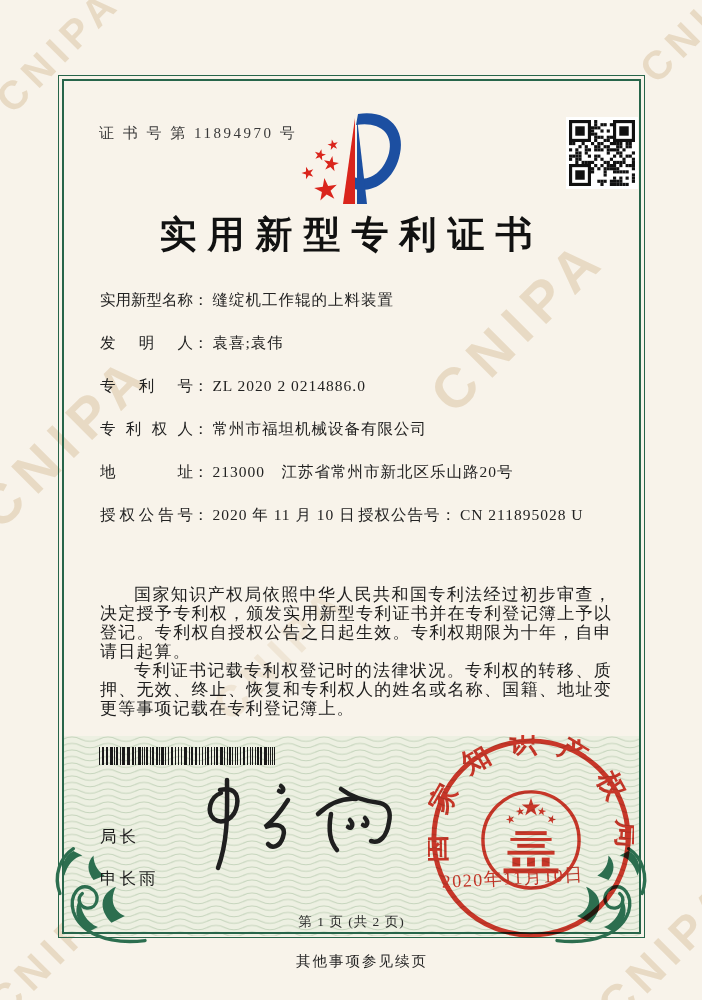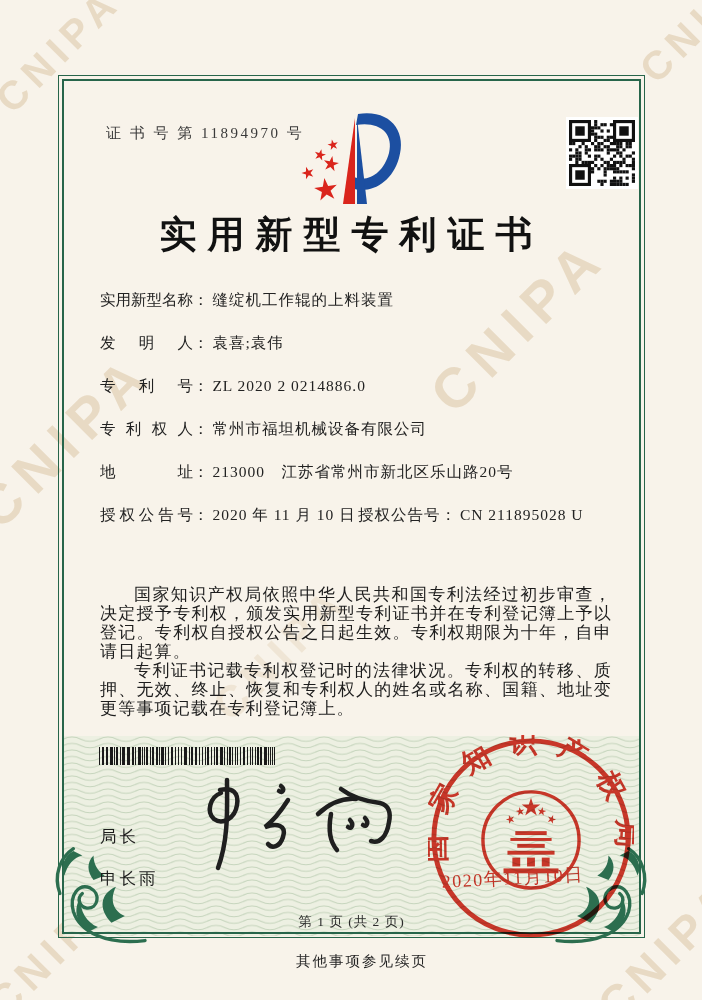--- a/index.html
+++ b/index.html
@@ -18,21 +18,21 @@
   .frame {
     position:absolute; left:58px; top:75px; width:587px; height:863px;
     border:1.5px solid #27654a;
   }
   .frame-inner {
     position:absolute; left:3px; top:3px; right:3px; bottom:3px;
     border:2.5px solid #27654a;
   }
   .band { position:absolute; left:63px; top:736px; width:577px; height:200px; }
   .cert-no {
-    position:absolute; left:106px; top:124px;
+    position:absolute; left:99px; top:124px;
     font-size:15px; letter-spacing:2.5px; color:#3a3a3a;
   }
   .logo { position:absolute; left:288px; top:100px; }
   .qr { position:absolute; left:566px; top:117px; background:#fff; padding:3px; }
   .title {
     position:absolute; left:58px; top:210px; width:587px;
     text-align:center; font-size:37px; font-weight:bold;
     letter-spacing:11px; color:#111;
   }
   .fields { position:absolute; left:100px; top:290px; width:512px; }

